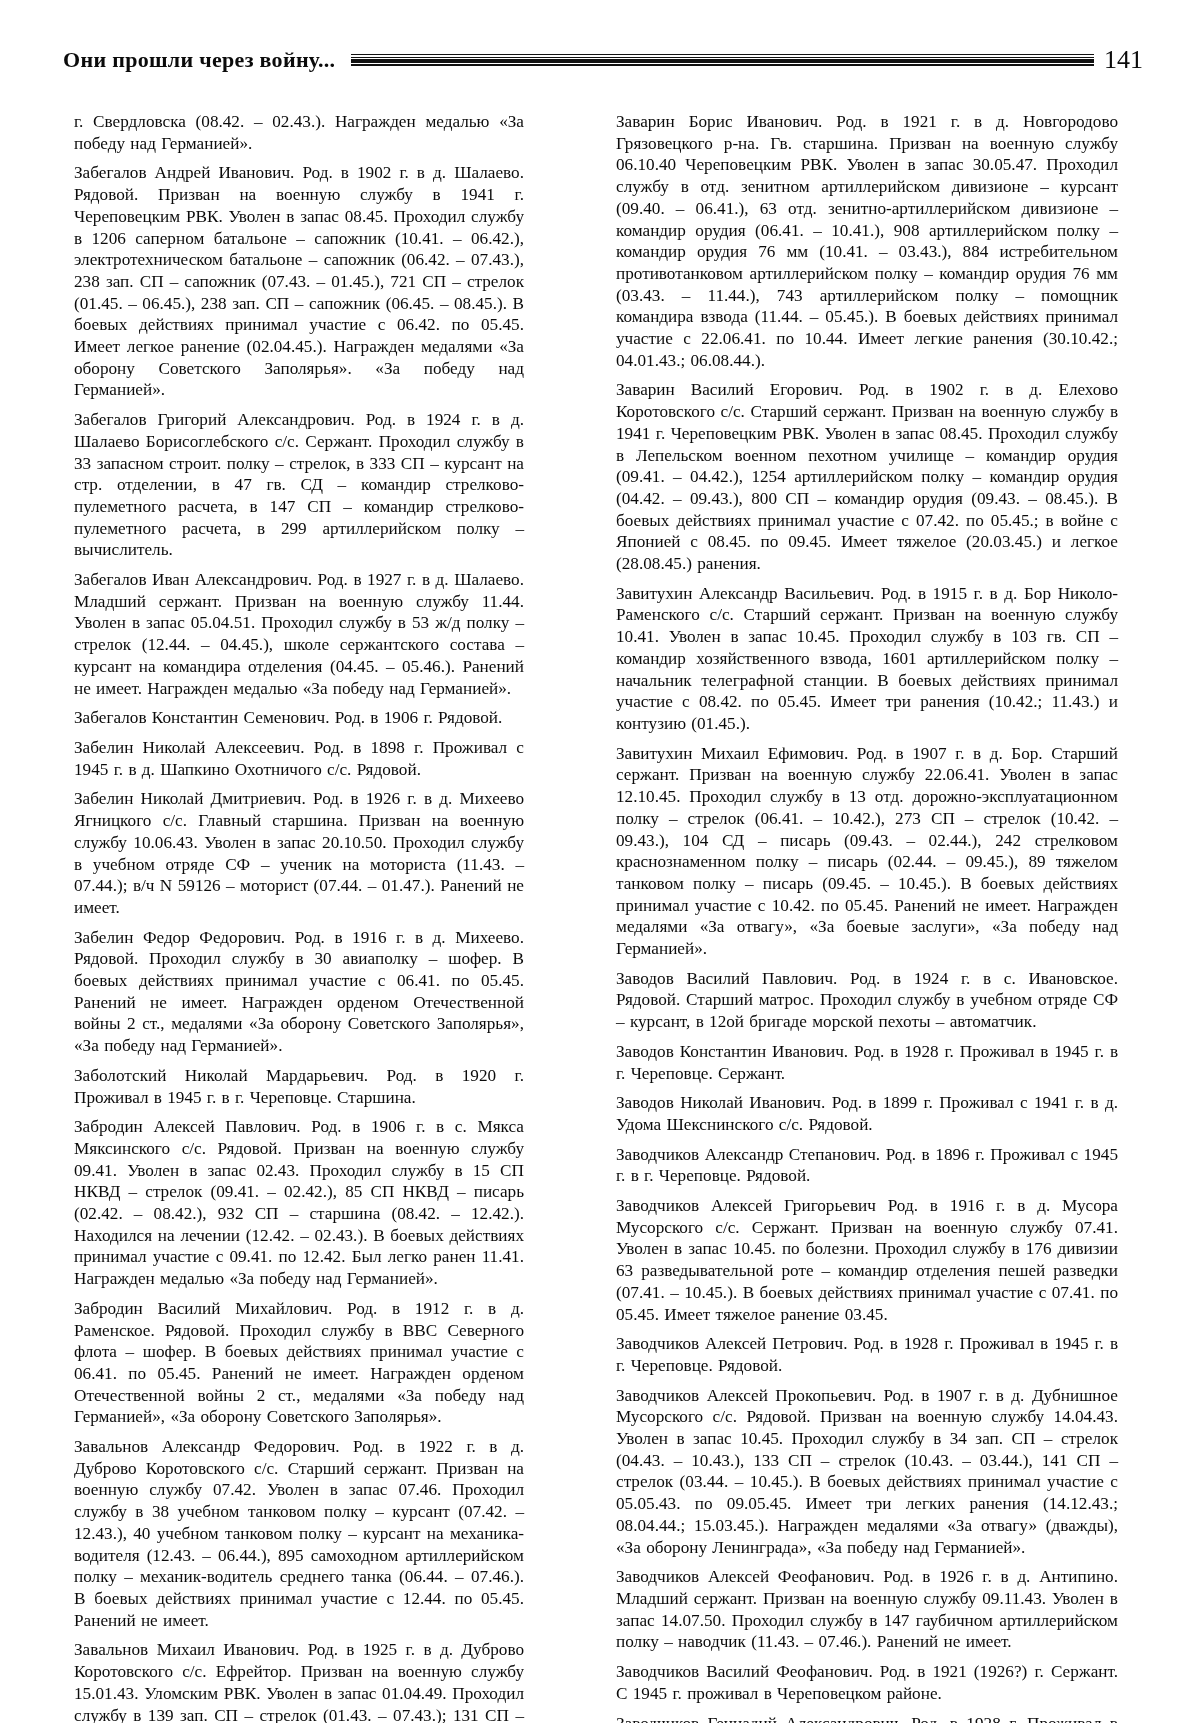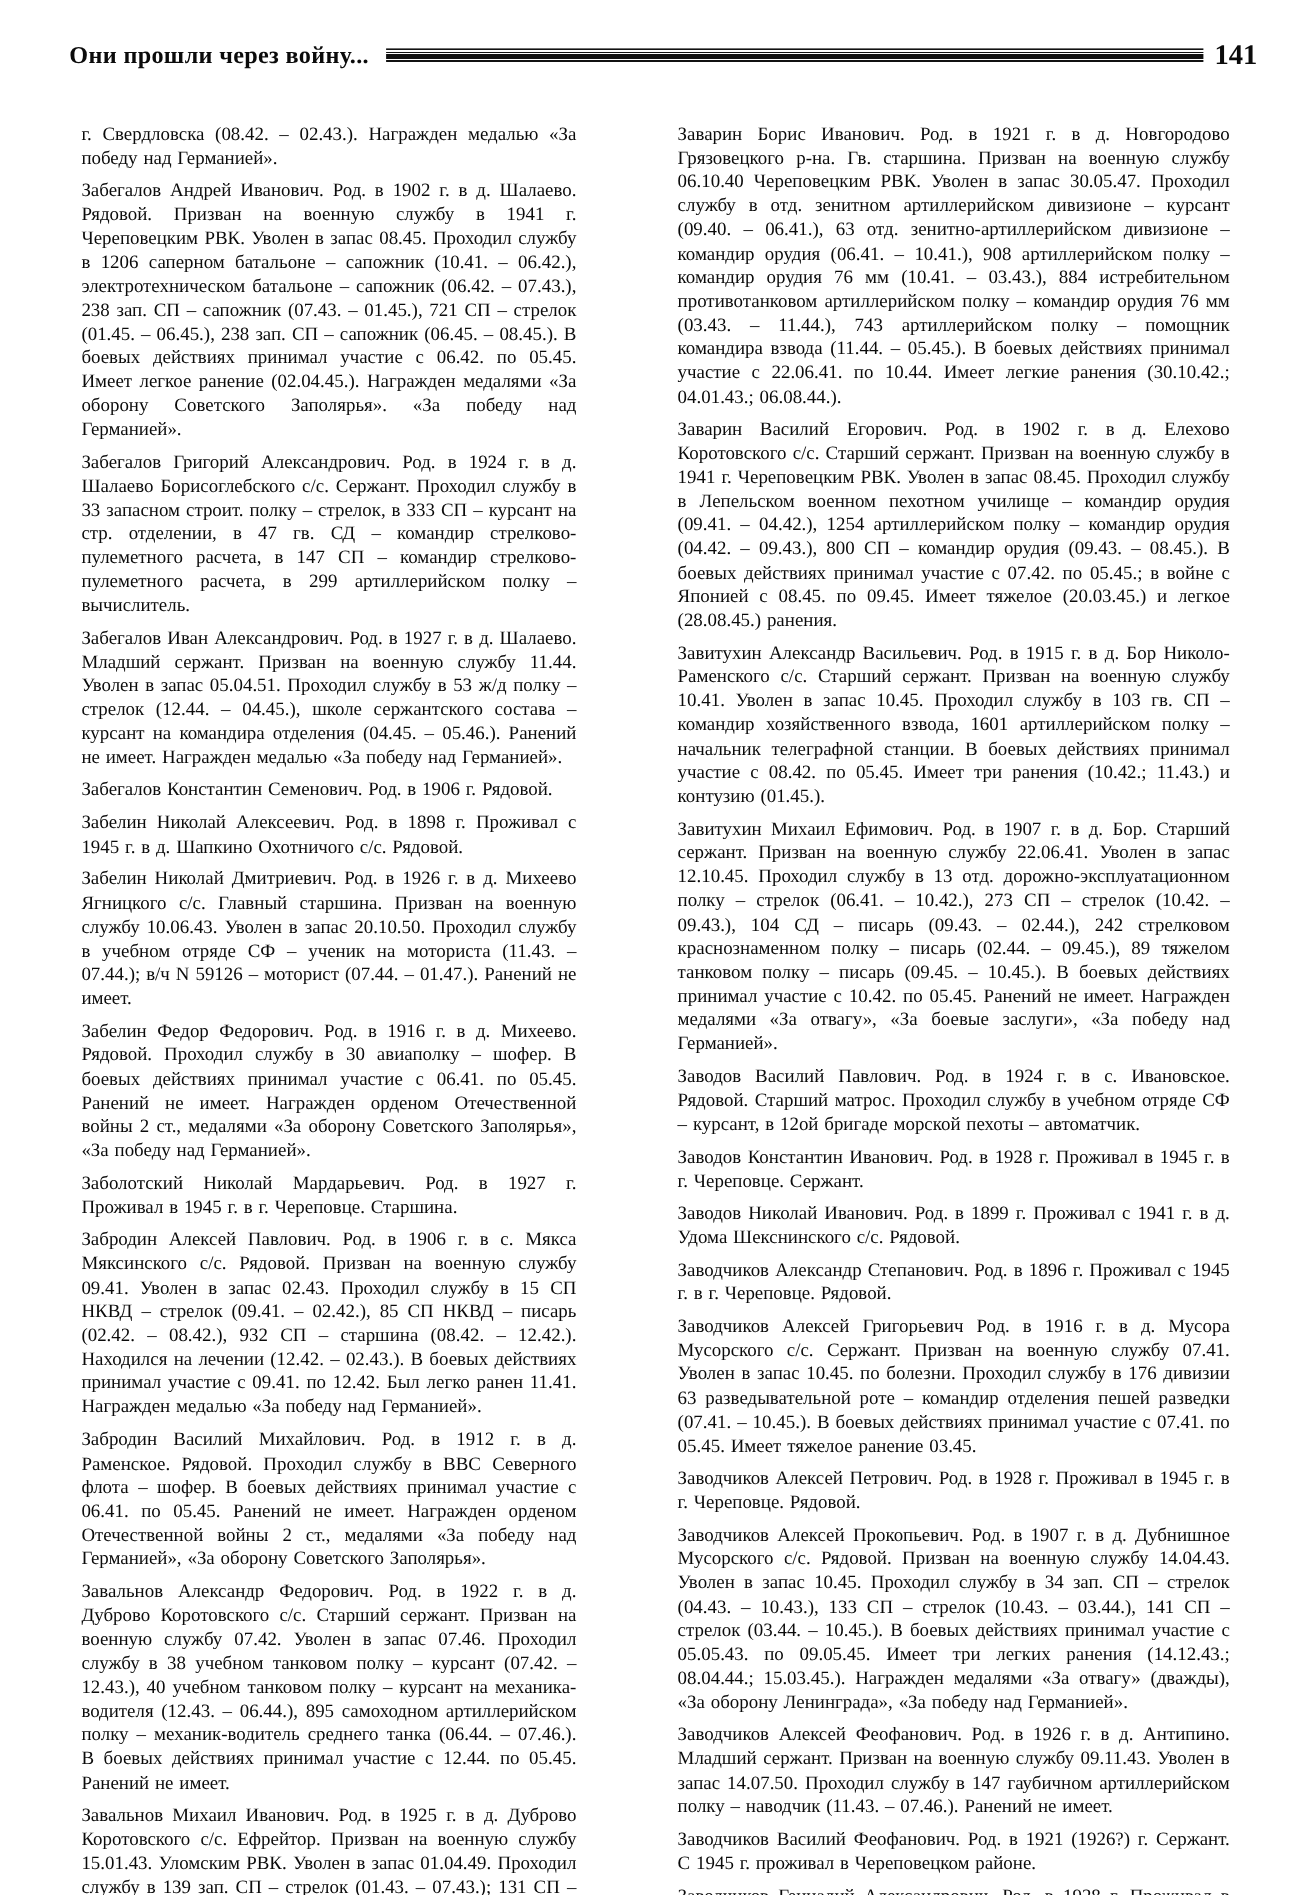--- a/index.html
+++ b/index.html
@@ -15,21 +15,21 @@
     color: #0b0b0b;
     font-family: "Liberation Serif", serif;
     box-sizing: border-box;
     overflow: hidden;
   }
   
   .page-header {
     position: absolute;
     left: 63px;
     right: 48px;
-    top: 33px;
+    top: 43px;
     height: 34px;
     display: flex;
     align-items: center;
   }
   .running-title {
     font-weight: bold;
     font-size: 22px;
     letter-spacing: 0.3px;
     white-space: nowrap;
     flex: 0 0 auto;
@@ -48,21 +48,21 @@
       #fff 4.5px, #fff 5.5px,
       #111 5.5px, #111 9.5px,
       #fff 9.5px, #fff 10.5px,
       #111 10.5px, #111 12px,
       #fff 12px,  #fff 13px
     );
     background-size: 100% 13px;
     background-repeat: no-repeat;
   }
   .page-number {
-    font-weight: bold;
+    font-weight: normal;
     font-size: 26px;
     white-space: nowrap;
     flex: 0 0 auto;
   }
   
   .text-columns {
     position: absolute;
     left: 66px;
     top: 103px;
     display: flex;
@@ -96,21 +96,21 @@
   <main class="text-columns">
     <div class="col col-left">
         <p>г. Свердловска (08.42. – 02.43.). Награжден медалью «За победу над Германией».</p>
         <p>Забегалов Андрей Иванович. Род. в 1902 г. в д. Шалаево. Рядовой. Призван на военную службу в 1941 г. Череповецким РВК. Уволен в запас 08.45. Проходил службу в 1206 саперном батальоне – сапожник (10.41. – 06.42.), электротехническом батальоне – сапожник (06.42. – 07.43.), 238 зап. СП – сапожник (07.43. – 01.45.), 721 СП – стрелок (01.45. – 06.45.), 238 зап. СП – сапожник (06.45. – 08.45.). В боевых действиях принимал участие с 06.42. по 05.45. Имеет легкое ранение (02.04.45.). Награжден медалями «За оборону Советского Заполярья». «За победу над Германией».</p>
         <p>Забегалов Григорий Александрович. Род. в 1924 г. в д. Шалаево Борисоглебского с/с. Сержант. Проходил службу в 33 запасном строит. полку – стрелок, в 333 СП – курсант на стр. отделении, в 47 гв. СД – командир стрелково-пулеметного расчета, в 147 СП – командир стрелково-пулеметного расчета, в 299 артиллерийском полку – вычислитель.</p>
         <p>Забегалов Иван Александрович. Род. в 1927 г. в д. Шалаево. Младший сержант. Призван на военную службу 11.44. Уволен в запас 05.04.51. Проходил службу в 53 ж/д полку – стрелок (12.44. – 04.45.), школе сержантского состава – курсант на командира отделения (04.45. – 05.46.). Ранений не имеет. Награжден медалью «За победу над Германией».</p>
         <p>Забегалов Константин Семенович. Род. в 1906 г. Рядовой.</p>
         <p>Забелин Николай Алексеевич. Род. в 1898 г. Проживал с 1945 г. в д. Шапкино Охотничого с/с. Рядовой.</p>
         <p>Забелин Николай Дмитриевич. Род. в 1926 г. в д. Михеево Ягницкого с/с. Главный старшина. Призван на военную службу 10.06.43. Уволен в запас 20.10.50. Проходил службу в учебном отряде СФ – ученик на моториста (11.43. – 07.44.); в/ч N 59126 – моторист (07.44. – 01.47.). Ранений не имеет.</p>
         <p>Забелин Федор Федорович. Род. в 1916 г. в д. Михеево. Рядовой. Проходил службу в 30 авиаполку – шофер. В боевых действиях принимал участие с 06.41. по 05.45. Ранений не имеет. Награжден орденом Отечественной войны 2 ст., медалями «За оборону Советского Заполярья», «За победу над Германией».</p>
-        <p>Заболотский Николай Мардарьевич. Род. в 1927 г. Проживал в 1945 г. в г. Череповце. Старшина.</p>
+        <p>Заболотский Николай Мардарьевич. Род. в 1920 г. Проживал в 1945 г. в г. Череповце. Старшина.</p>
         <p>Забродин Алексей Павлович. Род. в 1906 г. в с. Мякса Мяксинского с/с. Рядовой. Призван на военную службу 09.41. Уволен в запас 02.43. Проходил службу в 15 СП НКВД – стрелок (09.41. – 02.42.), 85 СП НКВД – писарь (02.42. – 08.42.), 932 СП – старшина (08.42. – 12.42.). Находился на лечении (12.42. – 02.43.). В боевых действиях принимал участие с 09.41. по 12.42. Был легко ранен 11.41. Награжден медалью «За победу над Германией».</p>
         <p>Забродин Василий Михайлович. Род. в 1912 г. в д. Раменское. Рядовой. Проходил службу в ВВС Северного флота – шофер. В боевых действиях принимал участие с 06.41. по 05.45. Ранений не имеет. Награжден орденом Отечественной войны 2 ст., медалями «За победу над Германией», «За оборону Советского Заполярья».</p>
         <p>Завальнов Александр Федорович. Род. в 1922 г. в д. Дуброво Коротовского с/с. Старший сержант. Призван на военную службу 07.42. Уволен в запас 07.46. Проходил службу в 38 учебном танковом полку – курсант (07.42. – 12.43.), 40 учебном танковом полку – курсант на механика-водителя (12.43. – 06.44.), 895 самоходном артиллерийском полку – механик-водитель среднего танка (06.44. – 07.46.). В боевых действиях принимал участие с 12.44. по 05.45. Ранений не имеет.</p>
         <p>Завальнов Михаил Иванович. Род. в 1925 г. в д. Дуброво Коротовского с/с. Ефрейтор. Призван на военную службу 15.01.43. Уломским РВК. Уволен в запас 01.04.49. Проходил службу в 139 зап. СП – стрелок (01.43. – 07.43.); 131 СП – стрелок (07.43. – 09.43.); 236 гаубичном артиллерийском полку – ст. телефонист (09.43. – 11.45.). В боевых действиях принимал участие с 07.43. по 11.43. Находился в плену у немцев в г. Штайгаген (11.43. – 04.45.).</p>
         <p>Заварин Алексей Дмитриевич. Род. в 1923 г. в д. Елехово Коротовского с/с. Ефрейтор. Призван на военную службу 02.42. Уломским РВК. Проходил службу 03.47. Проходил службу в 61 СП – заряжающий (08.42. – 03.43.), 265 СД – минометчик (03.43. – 02.44.), 114 отд. полку связи – линейный надсмотрщик (02.44. – 04.45.). В боевых действиях принимал участие с 08.42. по 04.45. Ранений не имеет.</p>
       </div>
     <div class="col col-right">
         <p>Заварин Борис Иванович. Род. в 1921 г. в д. Новгородово Грязовецкого р-на. Гв. старшина. Призван на военную службу 06.10.40 Череповецким РВК. Уволен в запас 30.05.47. Проходил службу в отд. зенитном артиллерийском дивизионе – курсант (09.40. – 06.41.), 63 отд. зенитно-артиллерийском дивизионе – командир орудия (06.41. – 10.41.), 908 артиллерийском полку – командир орудия 76 мм (10.41. – 03.43.), 884 истребительном противотанковом артиллерийском полку – командир орудия 76 мм (03.43. – 11.44.), 743 артиллерийском полку – помощник командира взвода (11.44. – 05.45.). В боевых действиях принимал участие с 22.06.41. по 10.44. Имеет легкие ранения (30.10.42.; 04.01.43.; 06.08.44.).</p>
         <p>Заварин Василий Егорович. Род. в 1902 г. в д. Елехово Коротовского с/с. Старший сержант. Призван на военную службу в 1941 г. Череповецким РВК. Уволен в запас 08.45. Проходил службу в Лепельском военном пехотном училище – командир орудия (09.41. – 04.42.), 1254 артиллерийском полку – командир орудия (04.42. – 09.43.), 800 СП – командир орудия (09.43. – 08.45.). В боевых действиях принимал участие с 07.42. по 05.45.; в войне с Японией с 08.45. по 09.45. Имеет тяжелое (20.03.45.) и легкое (28.08.45.) ранения.</p>
         <p>Завитухин Александр Васильевич. Род. в 1915 г. в д. Бор Николо-Раменского с/с. Старший сержант. Призван на военную службу 10.41. Уволен в запас 10.45. Проходил службу в 103 гв. СП – командир хозяйственного взвода, 1601 артиллерийском полку – начальник телеграфной станции. В боевых действиях принимал участие с 08.42. по 05.45. Имеет три ранения (10.42.; 11.43.) и контузию (01.45.).</p>

